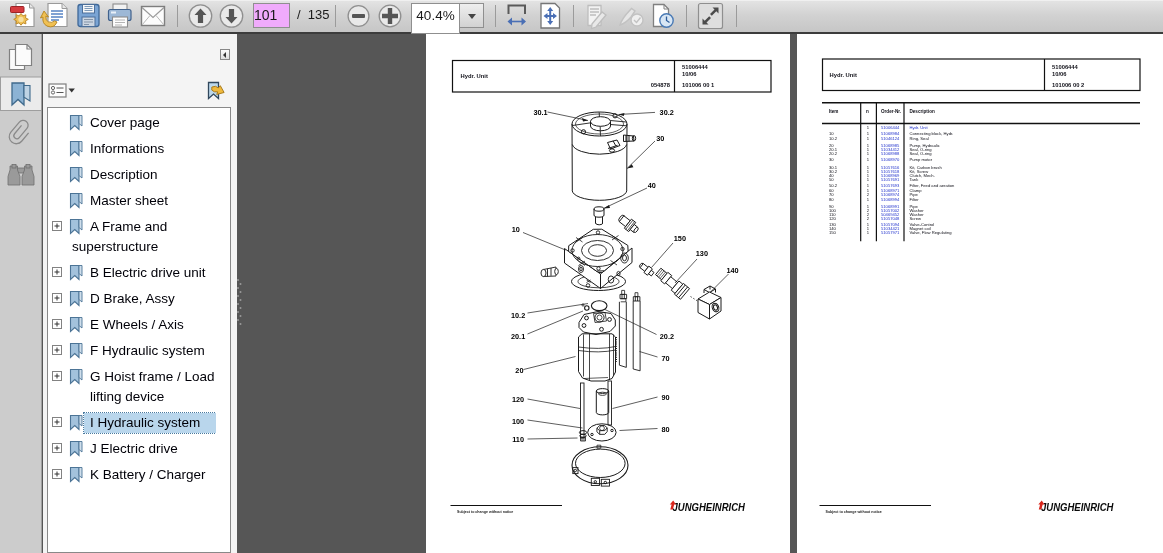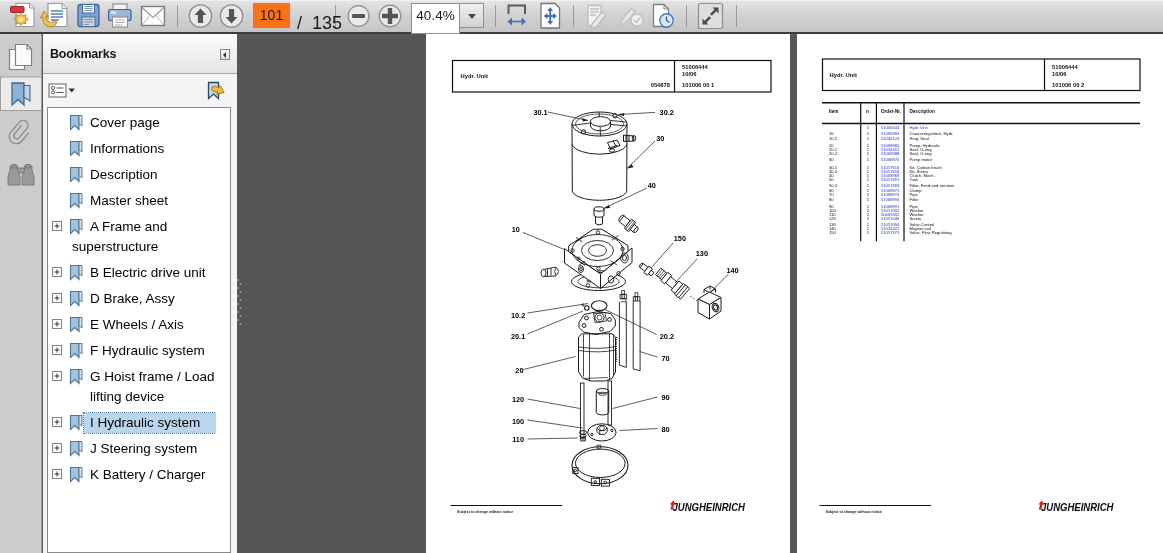--- a/index.html
+++ b/index.html
@@ -7,23 +7,23 @@
   body { position:relative; background:#565656; }
   .abs { position:absolute; }
 
   
   #toolbar { left:0; top:0; width:1163px; height:32px;
     background:linear-gradient(#e3e3e3, #d2d2d2 45%, #c6c6c6);
     border-top:1px solid #f0f0f0; }
   #toolbarline { left:0; top:32px; width:1163px; height:2px; background:#3c3c3c; }
   .sep { position:absolute; top:5px; width:1px; height:22px; background:#9b9b9b; }
 
-  #pginput { left:253px; top:3px; width:37px; height:25px; background:#f97316;
-    border:1px solid #8f8f8f; font-size:14px; color:#1a1a1a; text-align:center; line-height:23px; }
-  #pgtotal { left:297px; top:13px; font-size:18px; color:#1a1a1a; }
+  #pginput { left:253px; top:3px; width:37px; height:25px; background:#f0abfc;
+    border:1px solid #8f8f8f; font-size:14px; color:#1a1a1a; text-align:left; line-height:23px; }
+  #pgtotal { left:297px; top:7px; font-size:13px; color:#1a1a1a; }
   #zoominput { left:411px; top:3px; width:49px; height:31px; background:#fff;
     border:1px solid #8f8f8f; font-size:13.5px; color:#1a1a1a; text-align:center; line-height:23px; }
   #zoomdrop { left:460px; top:3px; width:24px; height:25px;
     background:linear-gradient(#efefef,#d2d2d2); border:1px solid #8f8f8f; border-left:none; }
   #zoomdrop:after { content:""; position:absolute; left:8px; top:10px;
     border-left:4px solid transparent; border-right:4px solid transparent; border-top:5px solid #444; }
 
   
   #strip { left:0; top:34px; width:42px; height:519px; background:#cccccc; border-right:1px solid #a0a0a0; }
   #panel { left:43px; top:34px; width:194px; height:519px; background:#f4f4f4; }
@@ -197,23 +197,20 @@
     <g fill="#9a9a9a" stroke="#6f6f6f" stroke-width="0.8">
       <rect x="16.5" y="134" width="9" height="5"></rect>
       <path d="M10 132 h7.5 v4 l2.5 6.5 v8.5 h-12 v-8.5 l2 -6.5 Z"></path>
       <path d="M24.5 132 h7.5 v4 l2 6.5 v8.5 h-12 v-8.5 l2.5 -6.5 Z"></path>
       <rect x="12" y="130.5" width="4" height="3.5"></rect>
       <rect x="26" y="130.5" width="4" height="3.5"></rect>
     </g>
   </svg>
 </div>
 <div class="abs" id="panel">
-  <div class="abs" id="panelhead">
-      <b>Bookmarks</b>
-    </div>
   <div class="abs" id="collapsebtn"></div>
 
   <svg class="abs" style="left:0;top:41px" width="194" height="31" viewBox="0 0 194 31">
     <rect x="6" y="9" width="17" height="13" fill="#fdfdfd" stroke="#7e7e7e" stroke-width="1.2"></rect>
     <circle cx="10" cy="13" r="1.6" fill="none" stroke="#555" stroke-width="0.9"></circle>
     <circle cx="10" cy="17.5" r="1.6" fill="none" stroke="#555" stroke-width="0.9"></circle>
     <path d="M13.5 13 h7 M13.5 17.5 h7" stroke="#555" stroke-width="1.2"></path>
     <path d="M25.5 13.5 l3.2 4 3.2 -4 Z" fill="#333"></path>
 
     <path d="M165.5 7.5 h10 v16 l-5 -4.5 -5 4.5 Z" fill="#bdd9ec" stroke="#30475c" stroke-width="1.3"></path>
@@ -264,21 +261,21 @@
   <div class="bmrow" style="left:90px;top:193px">Master sheet</div>
   <div class="bmrow" style="left:90px;top:219px">A Frame and</div>
   <div class="bmrow" style="left:72px;top:239px">superstructure</div>
   <div class="bmrow" style="left:90px;top:265px">B Electric drive unit</div>
   <div class="bmrow" style="left:90px;top:291px">D Brake, Assy</div>
   <div class="bmrow" style="left:90px;top:317px">E Wheels / Axis</div>
   <div class="bmrow" style="left:90px;top:343px">F Hydraulic system</div>
   <div class="bmrow" style="left:90px;top:369px">G Hoist frame / Load</div>
   <div class="bmrow" style="left:90px;top:389px">lifting device</div>
   <div class="bmrow" style="left:90px;top:415px">I Hydraulic system</div>
-  <div class="bmrow" style="left:90px;top:441px">J Steering system</div>
+  <div class="bmrow" style="left:90px;top:441px">J Electric drive</div>
   <div class="bmrow" style="left:90px;top:467px">K Battery / Charger</div>
 </div>
 
 <svg class="abs" style="left:236px;top:278px" width="6" height="52" viewBox="0 0 6 52">
   <g fill="#9a9a9a">
     <circle cx="2" cy="2" r="1"></circle>
       <circle cx="4.5" cy="6" r="1"></circle>
     <circle cx="2" cy="10" r="1"></circle>
       <circle cx="4.5" cy="14" r="1"></circle>
     <circle cx="2" cy="18" r="1"></circle>

